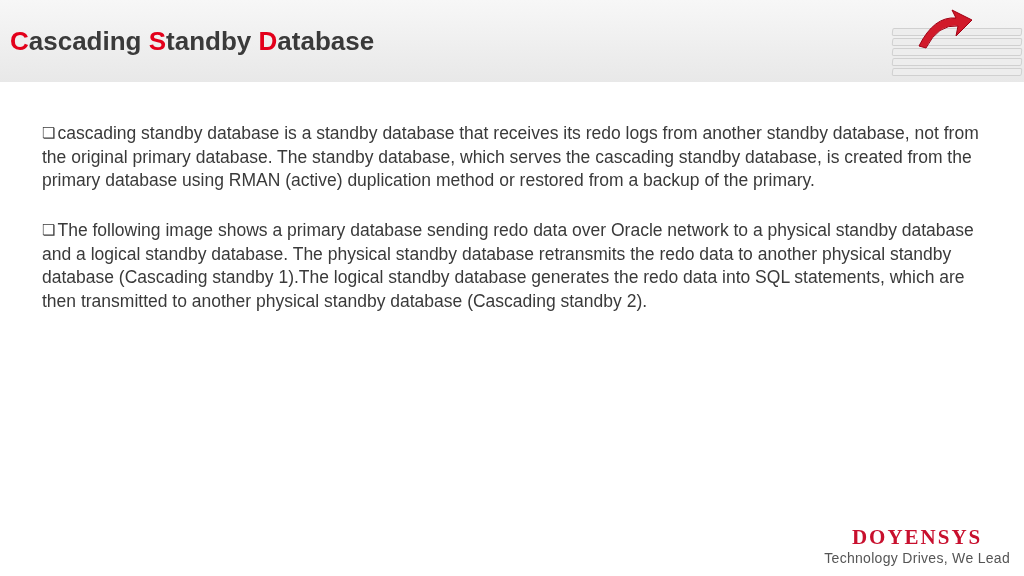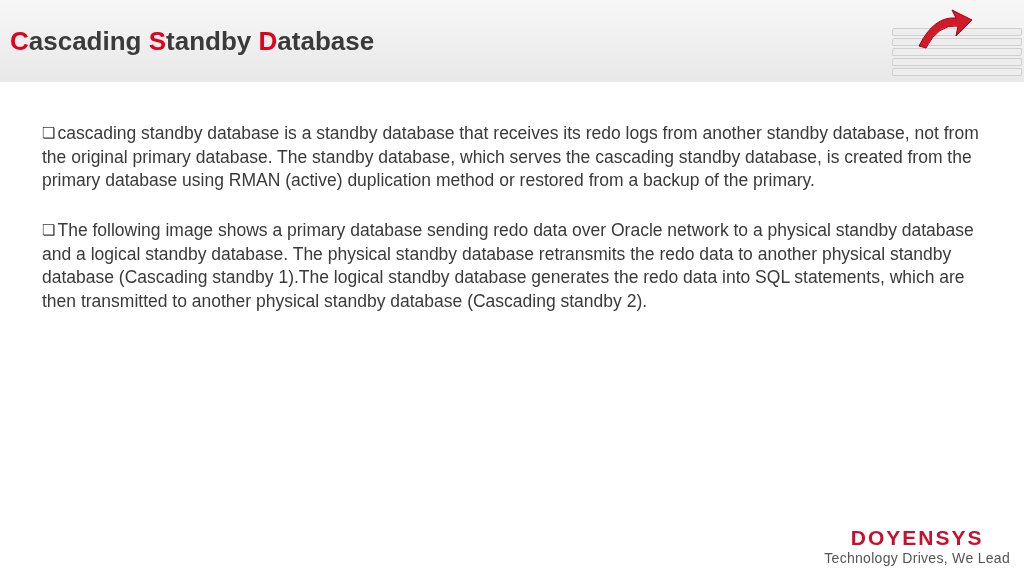--- a/index.html
+++ b/index.html
@@ -73,21 +73,21 @@
       margin-right: 2px;
       color: #3a3a3a;
     }
     .footer-logo {
       position: absolute;
       right: 14px;
       bottom: 10px;
       text-align: center;
     }
     .logo-main {
-      font-family: Liberation Sans, sans-serif;
+      font-family: Liberation Serif, serif;
       font-size: 21px;
       font-weight: 900;
       color: #c8102e;
       letter-spacing: 2px;
       line-height: 1;
       margin-top: 28px;
     }
     .logo-tagline {
       font-size: 14px;
       color: #555;

